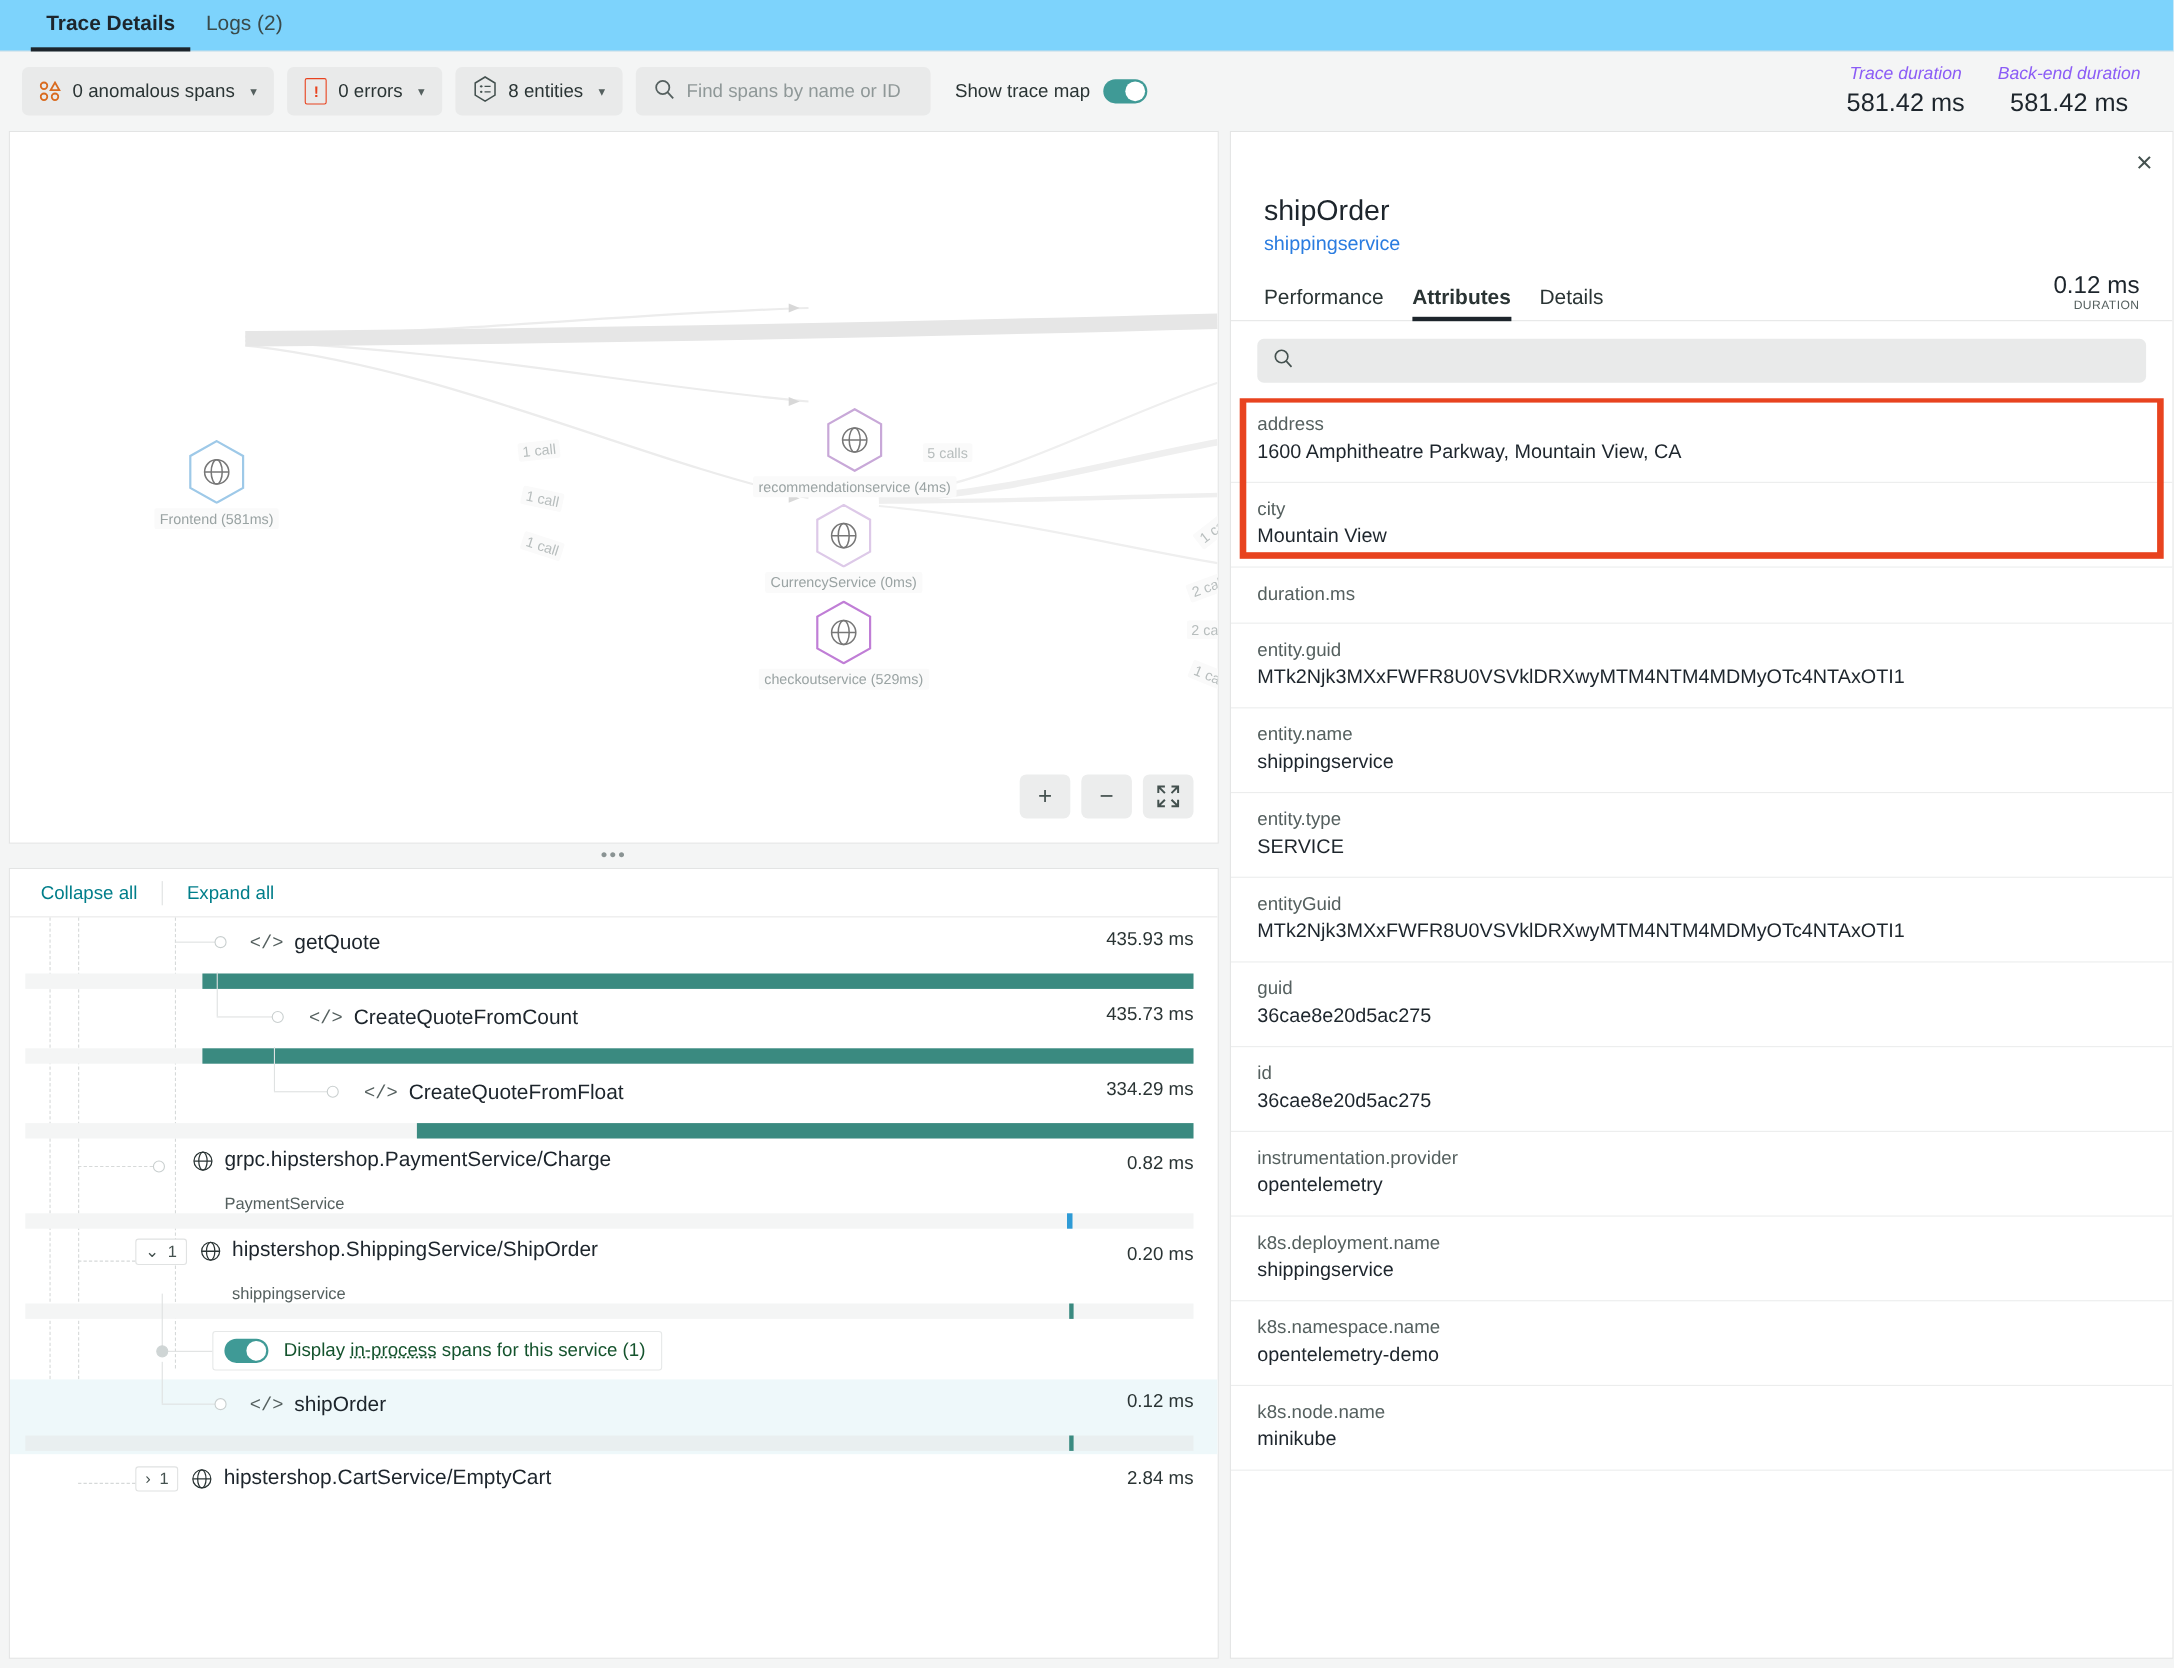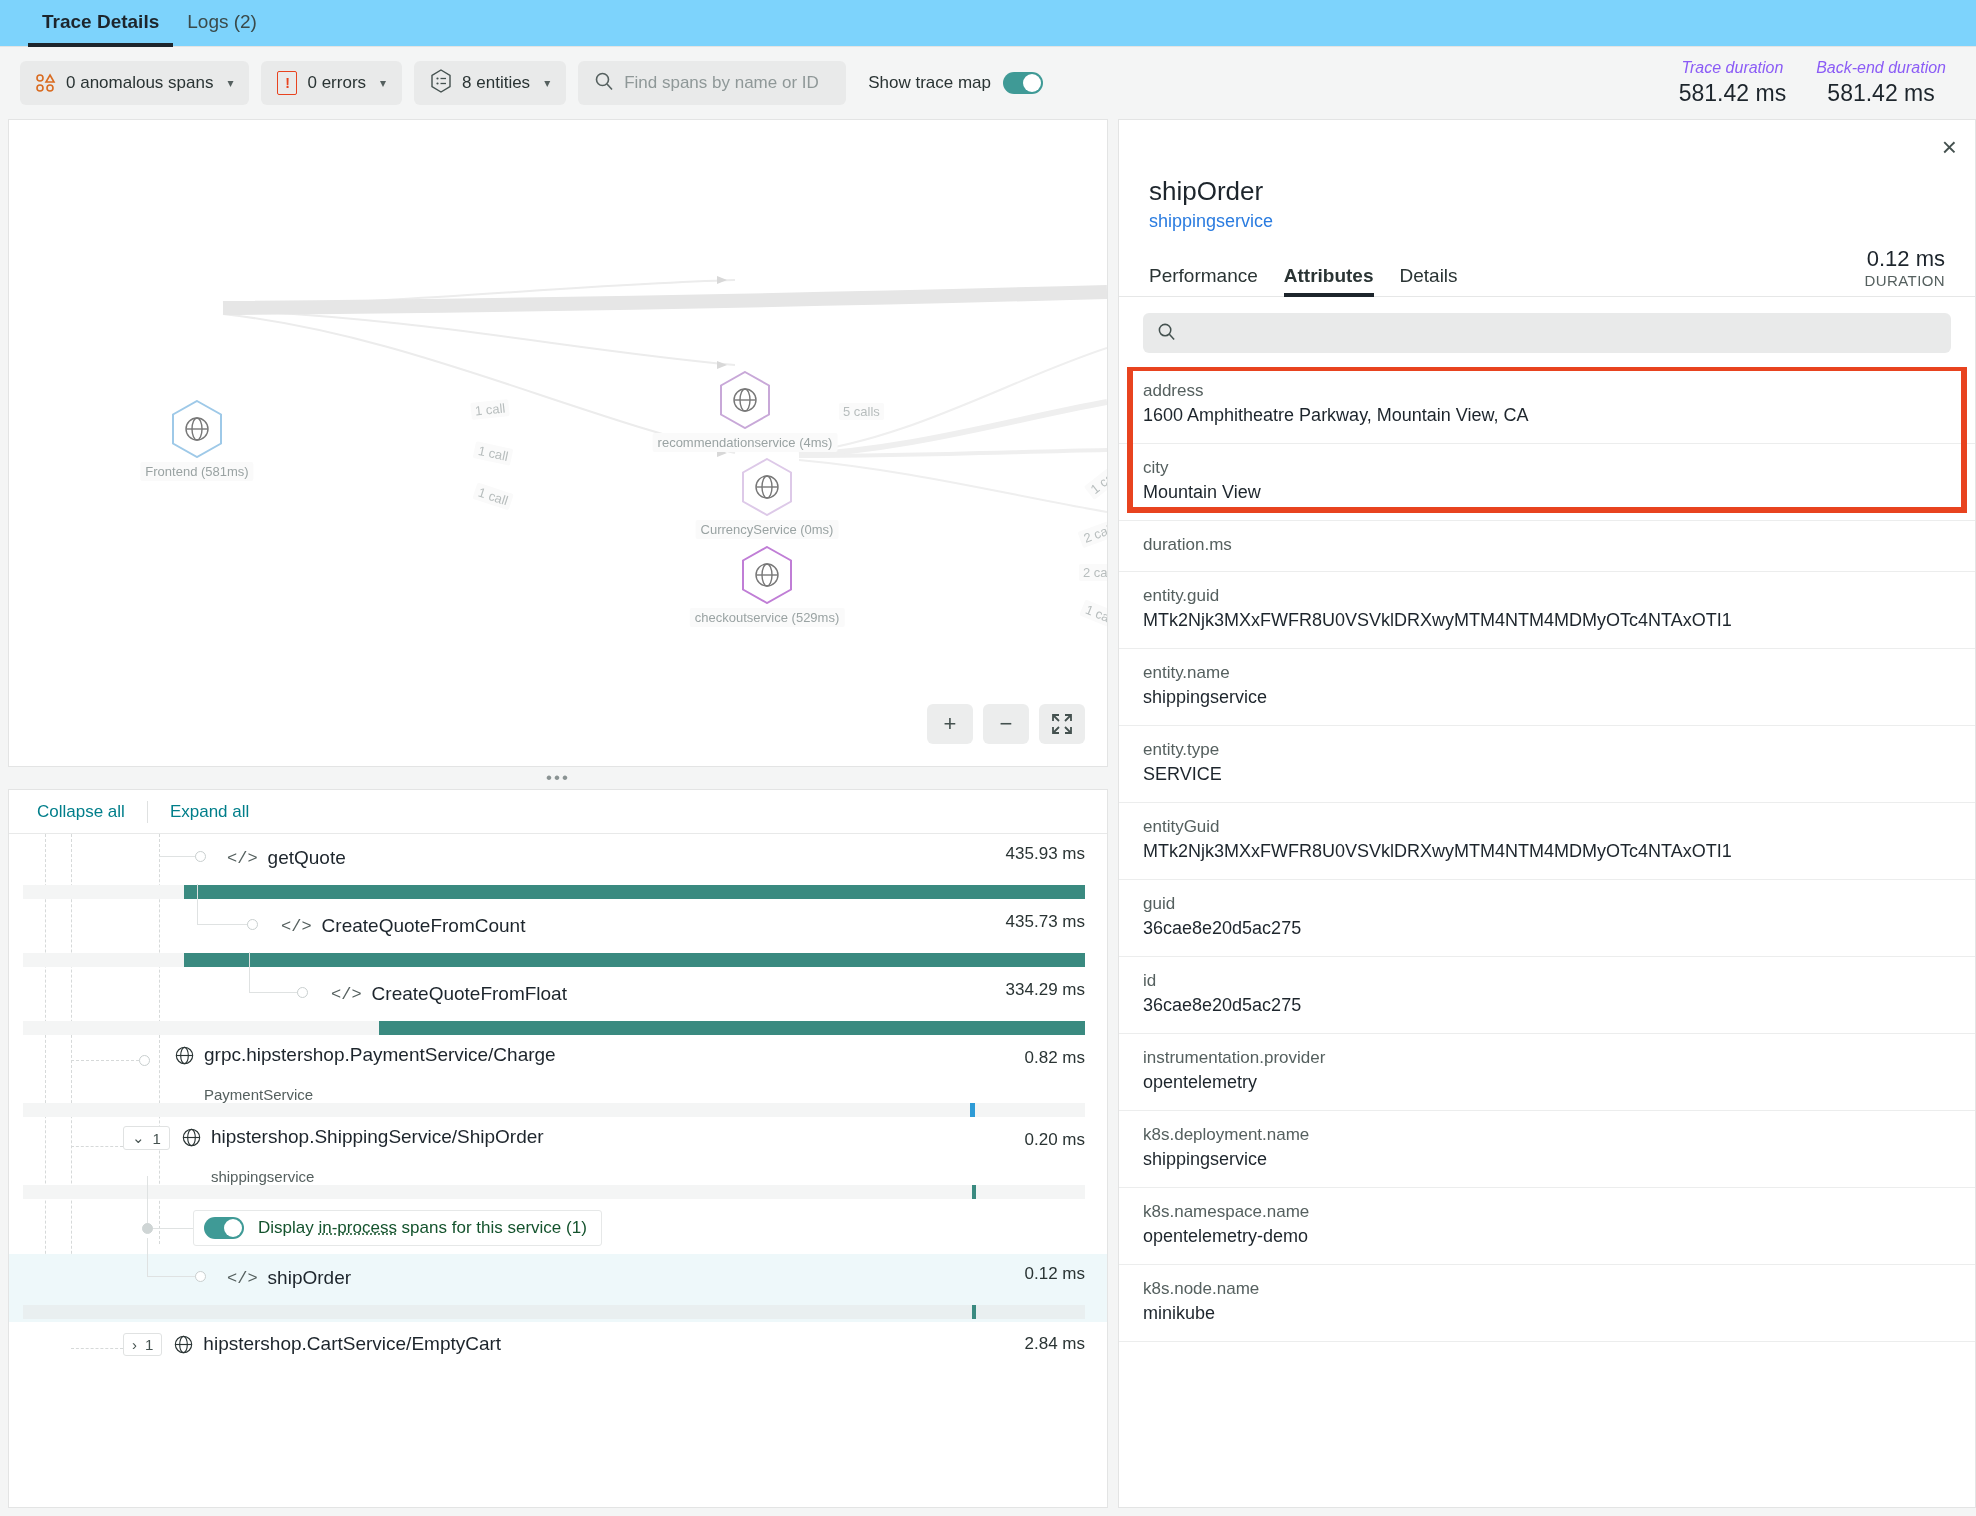--- a/index.html
+++ b/index.html
@@ -288,21 +288,21 @@
   }
   .rp-tab.active { font-weight:bold; }
   .rp-tab.active::after {
     content:""; position:absolute; left:0; right:0; bottom:0;
     height:4px; background:#1d252c;
   }
   .rp-dur {
     margin-left:auto; text-align:right; padding-bottom:8px;
   }
   .rp-dur .v { font-size:22px; color:#1d252c; }
-  .rp-dur .l { font-size:15px; color:#55605f; letter-spacing:0.4px; }
+  .rp-dur .l { font-size:11px; color:#55605f; letter-spacing:0.4px; }
   .rp-sep { height:1px; background:#e6e7e7; margin-top:-1px; }
 
   .rp-search {
     margin: 16px 24px 0 24px;
     height:40px; background:#e9eaea; border-radius:6px;
     display:flex; align-items:center; padding:0 14px; gap:10px;
   }
   .rp-search input {
     border:0; background:transparent; outline:none; width:100%;
     font-size:17px; font-family:inherit;
@@ -425,21 +425,21 @@
           <path d="M26 1 L50 14.5 V43.5 L26 57 L2 43.5 V14.5 Z" fill="#fff" stroke="#9ec9e8" stroke-width="2"></path>
         </svg>
         <svg class="globe" viewBox="0 0 26 26">
           <circle cx="13" cy="13" r="11" fill="none" stroke="#777" stroke-width="1.4"></circle>
           <ellipse cx="13" cy="13" rx="5" ry="11" fill="none" stroke="#777" stroke-width="1.4"></ellipse>
           <line x1="2" y1="13" x2="24" y2="13" stroke="#777" stroke-width="1.4"></line>
         </svg>
         <div class="node-label">Frontend (581ms)</div>
       </div>
 
-      <div class="node" style="left:736px; top:280px;">
+      <div class="node" style="left:768px; top:280px;">
         <svg class="hex" viewBox="0 0 52 58">
           <path d="M26 1 L50 14.5 V43.5 L26 57 L2 43.5 V14.5 Z" fill="#fff" stroke="#c8a8d8" stroke-width="2"></path>
         </svg>
         <svg class="globe" viewBox="0 0 26 26">
           <circle cx="13" cy="13" r="11" fill="none" stroke="#777" stroke-width="1.4"></circle>
           <ellipse cx="13" cy="13" rx="5" ry="11" fill="none" stroke="#777" stroke-width="1.4"></ellipse>
           <line x1="2" y1="13" x2="24" y2="13" stroke="#777" stroke-width="1.4"></line>
         </svg>
         <div class="node-label">recommendationservice (4ms)</div>
       </div>

